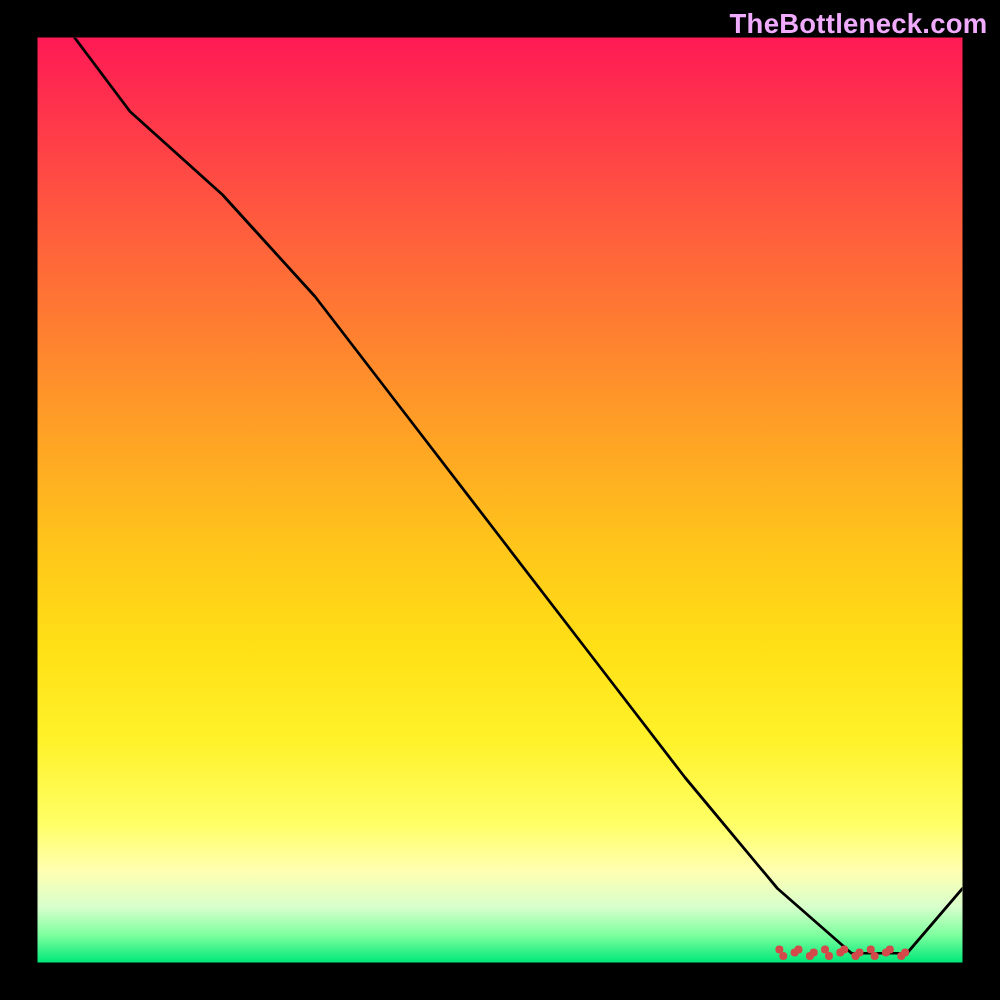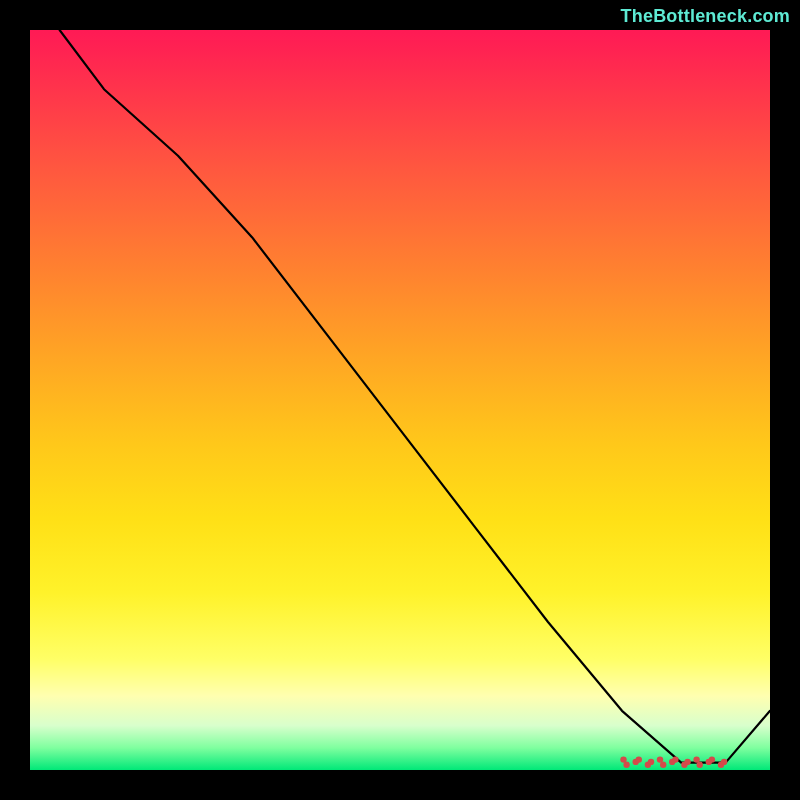--- a/index.html
+++ b/index.html
@@ -8,22 +8,22 @@
     height: 800px;
     background: #000;
     position: relative;
     font-family: Arial, sans-serif;
     overflow: hidden;
   }
   .watermark {
     position: absolute;
     top: 6px;
     right: 10px;
-    color: #5eead4;
-    font-size: 18px;
+    color: #f0abfc;
+    font-size: 22px;
     font-weight: bold;
     letter-spacing: 0.2px;
     z-index: 20;
   }
   .plot-area {
     position: absolute;
     left: 30px;
     top: 30px;
     width: 740px;
     height: 740px;

